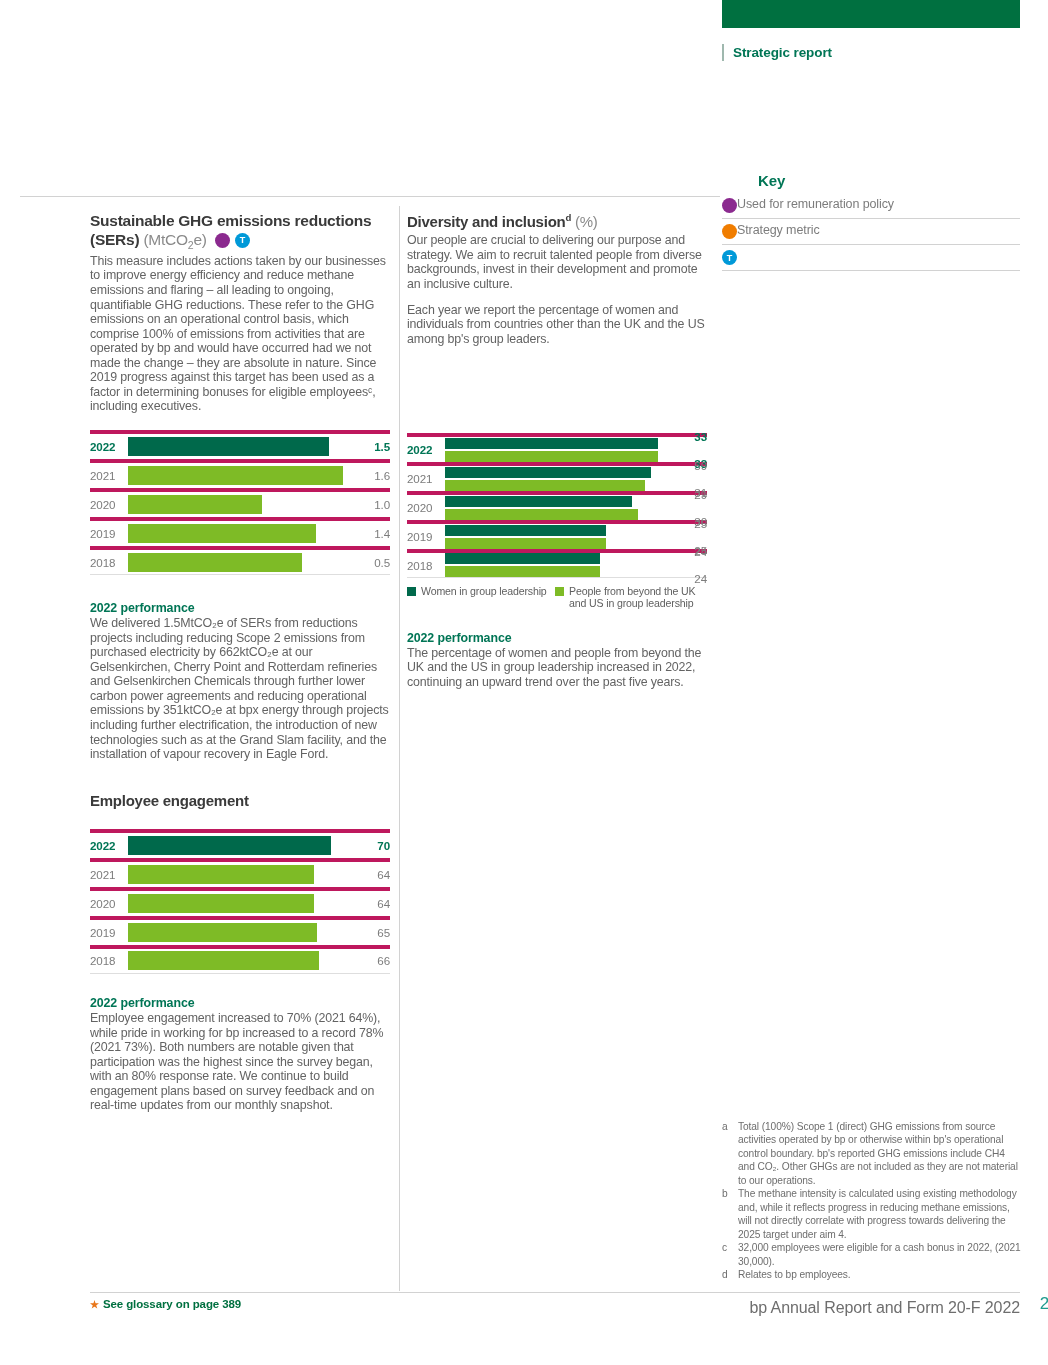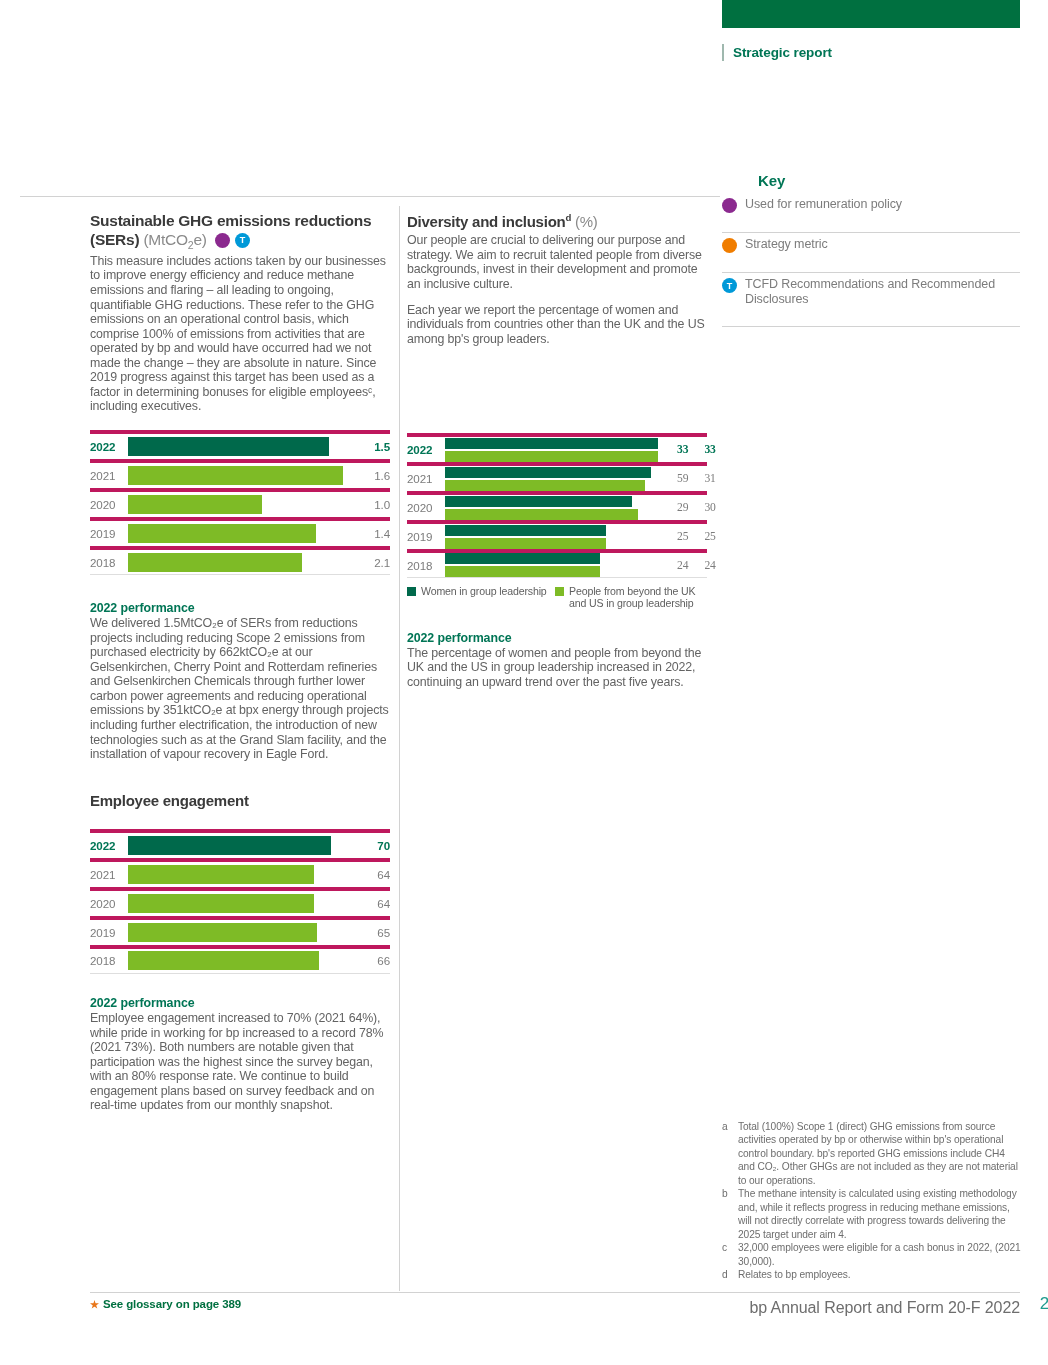--- a/index.html
+++ b/index.html
@@ -32,22 +32,22 @@
     width: 700px; height: 1px; background: #d2d2d2;
   }
 
   
   .key-box { position: absolute; left: 702px; top: 172px; width: 298px; }
   .key-title {
     font-size: 15px; font-weight: bold; color: #007555;
     margin-bottom: 4px; letter-spacing: -0.1px; padding-left: 36px;
   }
   .key-row {
-    display: flex; align-items: flex-start; gap: 8px;
-    padding: 4px 0 19px 0; border-bottom: 1px solid #d2d2d2;
+    display: flex; align-items: flex-start; gap: 0;
+    padding: 4px 0 5px 0; border-bottom: 1px solid #d2d2d2;
     min-height: 22px;
   }
   .key-dot {
     width: 15px; height: 15px; border-radius: 50%;
     flex: 0 0 15px; margin-top: 1px;
     display: flex; align-items: center; justify-content: center;
     font-size: 9px; font-weight: bold; color: #fff;
   }
   .key-label { font-size: 12.5px; color: #7c7c7c; line-height: 1.18; letter-spacing: -0.1px; }
 
@@ -108,21 +108,21 @@
   .bar.current { background: #00694b; }
   .bar.teal { background: #00694b; }
   .bar.slim { height: 11px; }
   .row-value {
     width: 30px; flex: 0 0 30px; text-align: right;
     font-size: 11.6px; color: #7c7c7c; letter-spacing: -0.1px;
   }
   .row-value.current { color: #007555; font-weight: bold; }
   .values-stack {
     width: 30px; flex: 0 0 30px; text-align: right;
-    display: flex; flex-direction: row; gap: 16px; font-family: Liberation Serif, serif;
+    display: flex; flex-direction: column; gap: 16px;
   }
   .values-stack span { font-size: 11.6px; color: #7c7c7c; line-height: 11px; letter-spacing: -0.1px; }
   .values-stack.current span { color: #007555; font-weight: bold; }
 
   .chart-legend {
     display: flex; margin-top: 7px; gap: 3px;
     font-size: 10.6px; color: #5f5f5f; letter-spacing: -0.15px;
   }
   .legend-item { display: flex; align-items: flex-start; gap: 5px; }
   .legend-swatch { width: 9px; height: 9px; flex: 0 0 9px; margin-top: 2px; }
@@ -174,21 +174,20 @@
     <div class="key-row">
       <span class="key-dot" style="background:#8b2a8f"></span>
       <span class="key-label">Used for remuneration policy</span>
     </div>
     <div class="key-row">
       <span class="key-dot" style="background:#f07d00"></span>
       <span class="key-label">Strategy metric</span>
     </div>
     <div class="key-row">
       <span class="key-dot" style="background:#0099d8">T</span>
-      <span class="key-label">TCFD Recommendations and Recommended Disclosures</span>
     </div>
   </div>
 
   <div class="col col-left">
 
     <h2 class="section-title">
       <span>Sustainable GHG emissions reductions (SERs)</span>
       <span class="unit"><span>(MtCO</span><span class="sub">2</span><span>e)</span></span>
       <span class="title-badges">
         <span class="badge" style="background:#8b2a8f"></span>
@@ -224,21 +223,21 @@
         <div class="bar-area">
             <div class="bar" style="width:80.9%"></div>
           </div>
         <div class="row-value">1.4</div>
       </div>
       <div class="chart-row last">
         <div class="row-label">2018</div>
         <div class="bar-area">
             <div class="bar" style="width:75.1%"></div>
           </div>
-        <div class="row-value">2.1</div>
+        <div class="row-value">0.5</div>
       </div>
     </div>
 
     <div style="margin-top:26px">
       <div class="perf-head">2022 performance</div>
       <p class="body" style="margin-top:1px">We delivered 1.5MtCO₂e of SERs from reductions projects including reducing Scope 2 emissions from purchased electricity by 662ktCO₂e at our Gelsenkirchen, Cherry Point and Rotterdam refineries and Gelsenkirchen Chemicals through further lower carbon power agreements and reducing operational emissions by 351ktCO₂e at bpx energy through projects including further electrification, the introduction of new technologies such as at the Grand Slam facility, and the installation of vapour recovery in Eagle Ford.</p>
     </div>
 
     <h2 class="section-title" style="margin-top:30px;font-size:15px">Employee engagement</h2>
 

